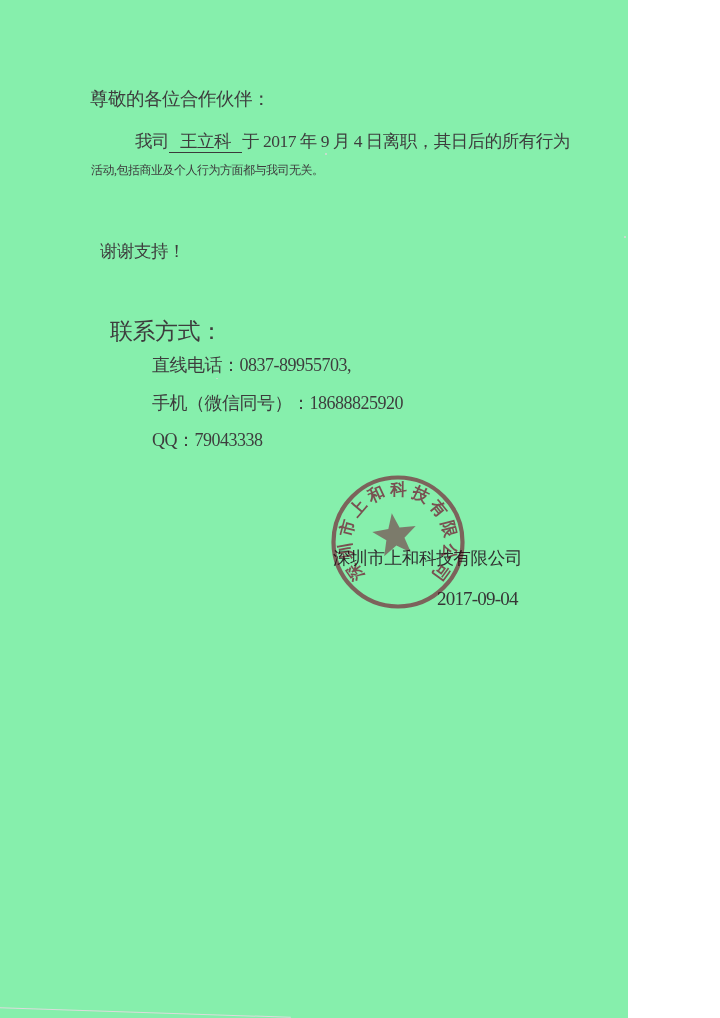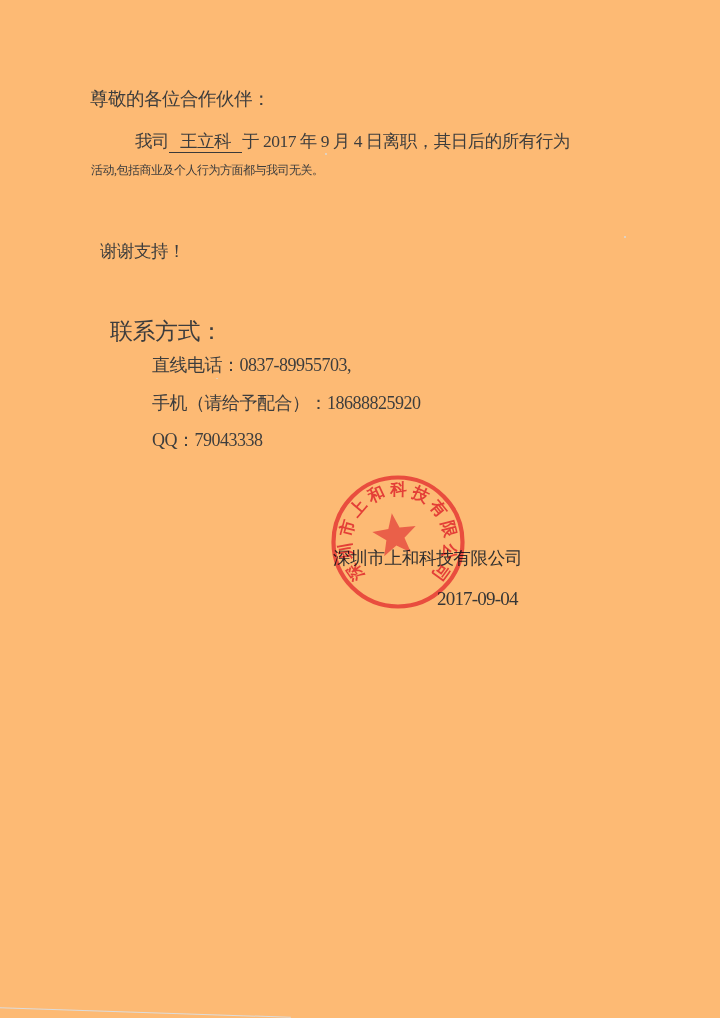--- a/index.html
+++ b/index.html
@@ -1,21 +1,21 @@
 <!DOCTYPE html>
 <html><head>
 <meta charset="utf-8">
 <style>
   * { margin: 0; padding: 0; box-sizing: border-box; }
   html, body { background: #ffffff; }
   .page {
     position: relative;
-    width: 720px;
+    width: 628px;
     height: 1018px;
-    background: #fdba74;
+    background: #86efac;
     overflow: hidden;
     font-family: "Liberation Serif", "DejaVu Serif", serif;
     color: #3d3d3d;
   }
   .txt {
     position: absolute;
     white-space: nowrap;
     letter-spacing: -0.5px;
     filter: blur(0.25px);
   }
@@ -86,21 +86,21 @@
 
   <div class="txt para1-line2">活动,包括商业及个人行为方面都与我司无关。</div>
 
 
   <div class="txt thanks">谢谢支持！</div>
 
   <div class="txt contact-head">联系方式：</div>
 
   <div class="txt contact-1"><span>直线电话：</span><span>0837-89955703,</span></div>
 
-  <div class="txt contact-2"><span>手机（请给予配合）：</span><span>18688825920</span></div>
+  <div class="txt contact-2"><span>手机（微信同号）：</span><span>18688825920</span></div>
 
   <div class="txt contact-3"><span>QQ：</span><span>79043338</span></div>
 
   <div class="sig-company">深圳市上和科技有限公司</div>
 
   <div class="sig-date">2017-09-04</div>
 
   <svg class="seal" viewBox="0 0 146 146">
     <defs>
       <filter id="sealSoft" x="-10%" y="-10%" width="120%" height="120%">

